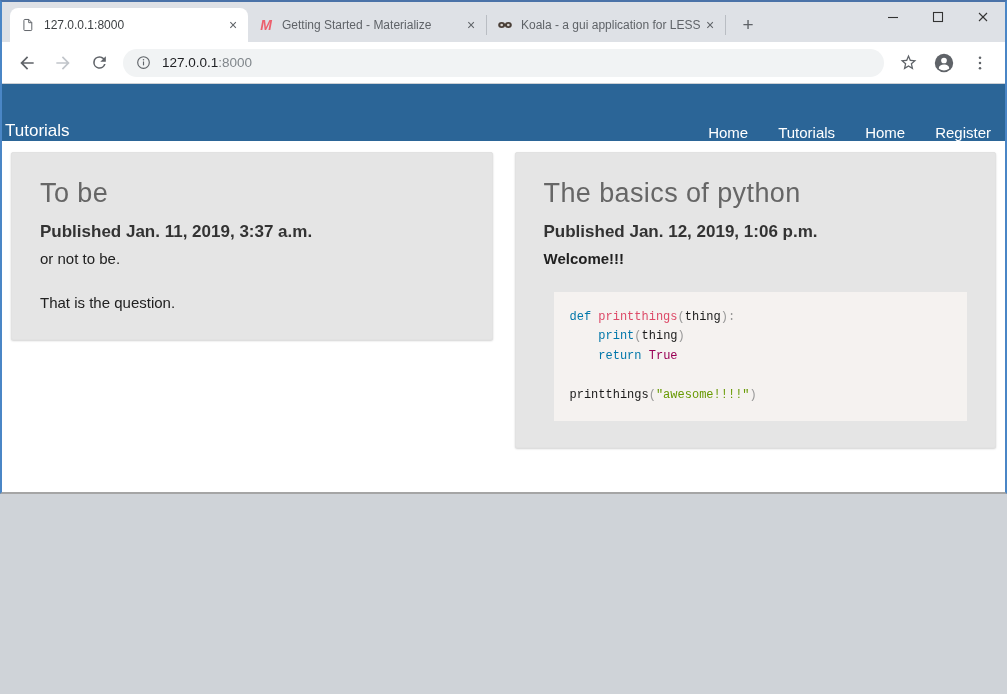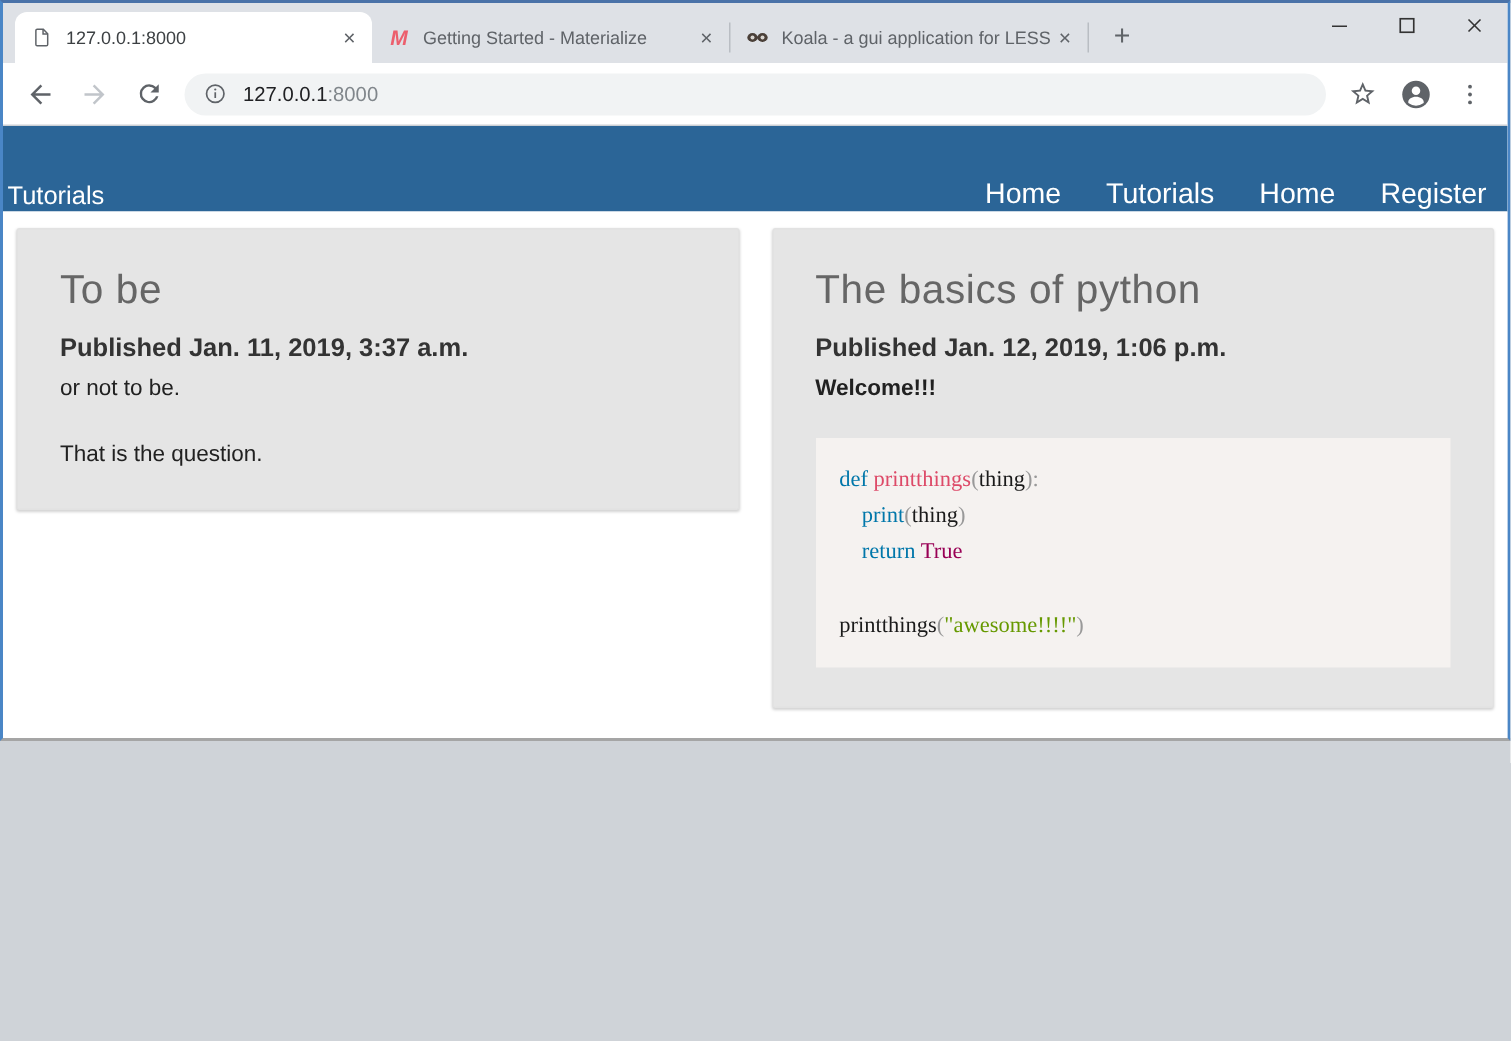--- a/index.html
+++ b/index.html
@@ -35,34 +35,34 @@
   .toolbar { flex:0 0 42px; background:#fff; border-bottom:1px solid #ccd0d5; display:flex; align-items:center; padding:0 7px; }
   .nav-icon-btn { width:30px; height:30px; display:flex; align-items:center; justify-content:center; margin:0 3px; border-radius:50%; }
   .omnibox { flex:1; height:28px; background:#f1f3f4; border-radius:14px; display:flex; align-items:center; padding:0 12px; margin:0 6px; }
   .omnibox-url { font-size:13.5px; color:#202124; margin-left:10px; white-space:nowrap; }
   .omnibox-port { color:#80868b; }
 
   
   .navbar { flex:0 0 57px; background:#2b6597; display:flex; align-items:flex-end; padding:0 14px 0 3px; }
   .brand { color:#fff; font-size:17px; cursor:pointer; }
   .nav-links { margin-left:auto; display:flex; gap:30px; }
-  .nav-links a { color:#fff; font-size:19px; text-decoration:none; cursor:pointer; }
+  .nav-links a { color:#fff; font-size:15px; text-decoration:none; cursor:pointer; }
 
   
   .content { flex:1; background:#fff; padding:11px 9px 0; overflow:hidden; }
   .cards { display:grid; grid-template-columns:1fr 1fr; gap:22px; align-items:start; }
   .card { background:#e5e5e5; border:1px solid #e2e2e2; border-radius:2px;
           box-shadow:0 1px 2px rgba(0,0,0,.18); padding:25px 28px 26px; }
   .card-title { font-size:27px; font-weight:300; color:#666; letter-spacing:.4px; margin-bottom:13px; }
   .card-pub { font-size:17px; font-weight:bold; color:#333; margin-bottom:6px; }
   .card-body { font-size:15px; color:#212121; line-height:1.45; white-space:pre-line; }
   .card-body.bold { font-weight:bold; }
 
-  .codeblock { margin-top:22px; background:#f5f2f0; padding:16px; font-family:Liberation Serif, serif;
-               font-size:15px; line-height:1.62; color:#1a1a1a; }
+  .codeblock { margin-top:22px; background:#f5f2f0; padding:16px; font-family:Liberation Mono, monospace;
+               font-size:12px; line-height:1.62; color:#1a1a1a;margin-left:10px; }
   .codeblock div { min-height:1.62em; white-space:pre; }
   .tok-kw   { color:#0077aa; }
   .tok-fn   { color:#dd4a68; }
   .tok-pu   { color:#999999; }
   .tok-str  { color:#669900; }
   .tok-bool { color:#990055; }
   .tok-pl   { color:#1a1a1a; }
 </style>
 </head>
 <body>

